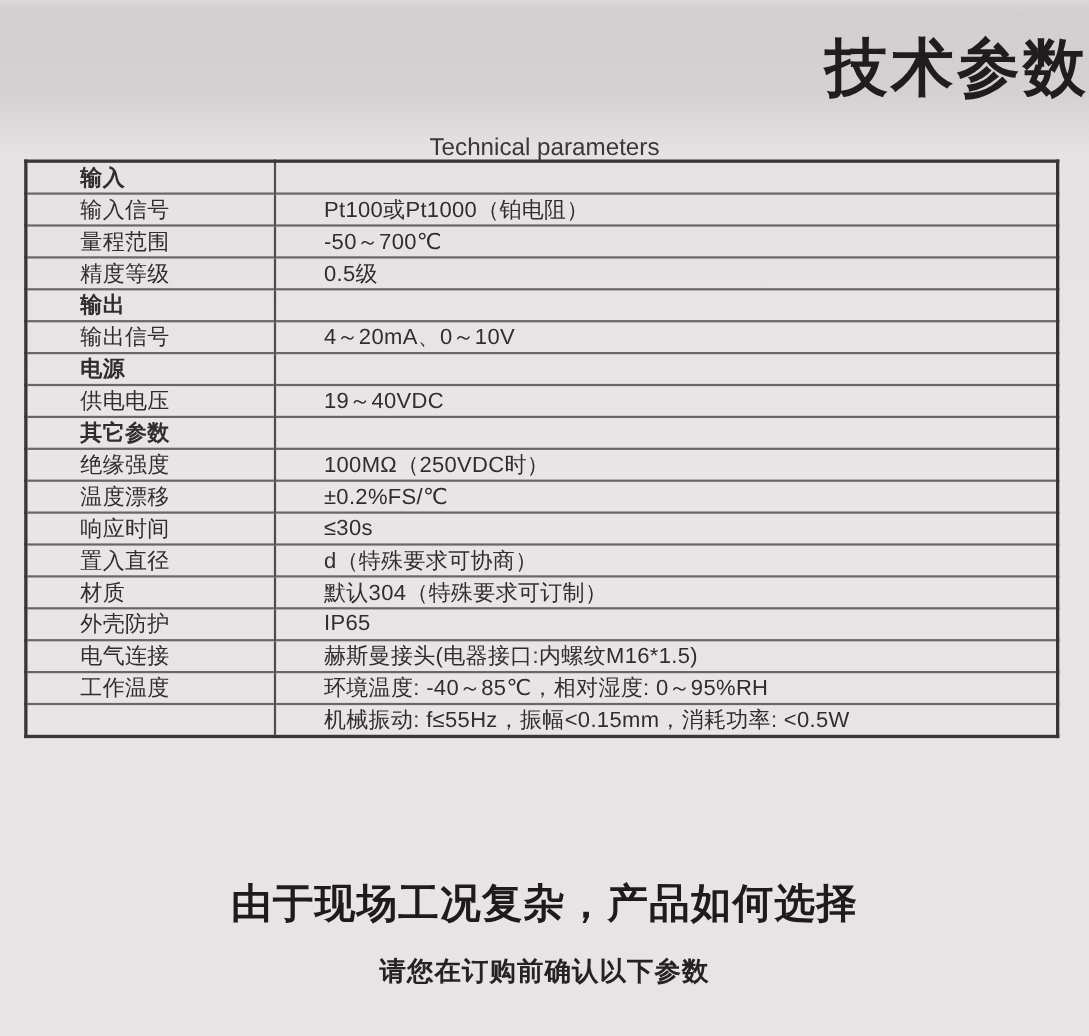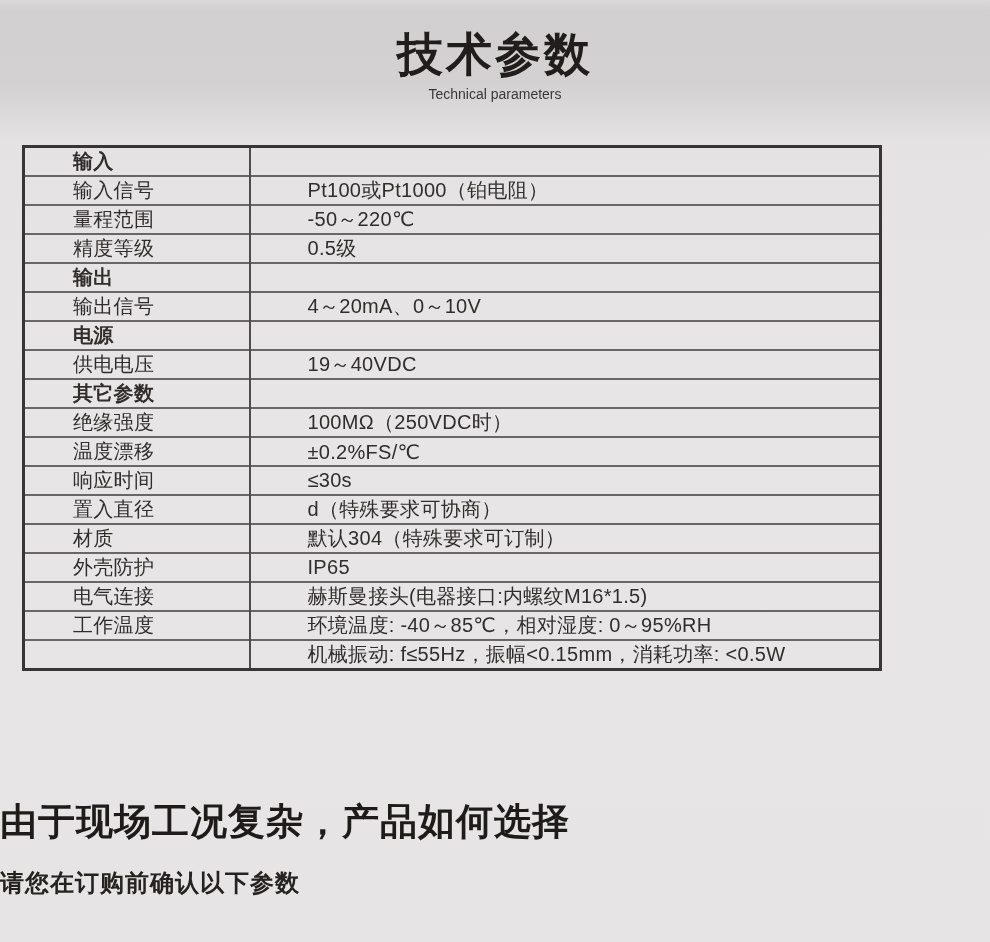--- a/index.html
+++ b/index.html
@@ -12,36 +12,37 @@
     position: relative;
     width: 990px;
     height: 942px;
     background: linear-gradient(180deg,
       #dbd9da 0px, #d1cfd0 10px, #d3d1d2 85px,
       #e4e2e3 140px, #e7e5e6 380px, #e6e4e5 942px);
   }
   .header { position: absolute; top: 0; left: 0; width: 100%; text-align: center; }
   .title-cn {
     margin-top: 24px;
-    font-size: 46px;
+    font-size: 57px;
     font-weight: 700;
     letter-spacing: 3px;
     color: #211d1d;
+    text-align: right;
   }
   .title-en {
-    margin-top: 0;
-    font-size: 14px;
+    margin-top: 20px;
+    font-size: 22px;
     font-weight: 400;
     color: #3b3737;
   }
   table.spec {
     position: absolute;
     top: 145px;
     left: 22px;
-    width: 860px;
+    width: 941px;
     border-collapse: collapse;
     table-layout: fixed;
     border: 3px solid #393536;
     color: #322d2d;
   }
   table.spec col.c1 { width: 226px; }
   table.spec td {
     height: 28px;
     font-size: 20px;
     letter-spacing: 0.3px;
@@ -49,38 +50,39 @@
     vertical-align: middle;
     white-space: nowrap;
     overflow: hidden;
   }
   table.spec tr:first-child td { border-top: none; }
   table.spec td.label {
     padding-left: 48px;
     border-right: 2px solid #504b4c;
     font-weight: 400;
   }
-  table.spec td.value { padding-left: 57px; font-weight: 400; }
+  table.spec td.value { padding-left: 44px; font-weight: 400; }
   table.spec tr.section td.label { font-weight: 700; }
   .footer-heading {
     position: absolute;
     top: 797px;
     left: 0;
     width: 100%;
-    text-align: left;
+    text-align: center;
     font-size: 37px;
     font-weight: 700;
     letter-spacing: 1px;
     color: #1f1b1b;
   }
   .footer-subheading {
     position: absolute;
     top: 867px;
     left: 0;
     width: 100%;
+    text-align: center;
     font-size: 24px;
     font-weight: 700;
     letter-spacing: 1px;
     color: #262222;
   }
 </style>
 </head>
 <body>
 
 <div class="page">
@@ -99,21 +101,21 @@
         <tr class="section">
           <td class="label">输入</td>
           <td class="value"></td>
         </tr>
         <tr>
           <td class="label">输入信号</td>
           <td class="value">Pt100或Pt1000（铂电阻）</td>
         </tr>
         <tr>
           <td class="label">量程范围</td>
-          <td class="value">-50～220℃</td>
+          <td class="value">-50～700℃</td>
         </tr>
         <tr>
           <td class="label">精度等级</td>
           <td class="value">0.5级</td>
         </tr>
         <tr class="section">
           <td class="label">输出</td>
           <td class="value"></td>
         </tr>
         <tr>

